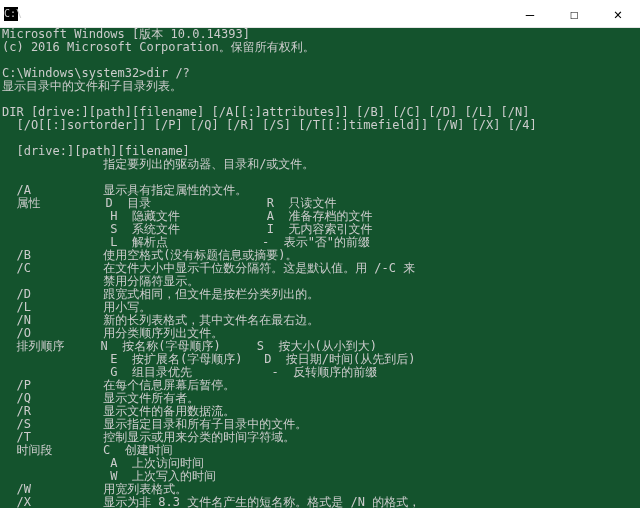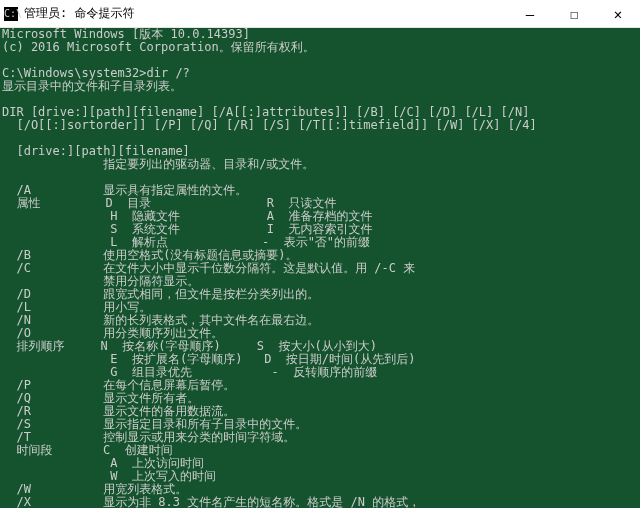--- a/index.html
+++ b/index.html
@@ -57,21 +57,20 @@
     overflow: hidden;
   }
   @keyframes blink { 50% { opacity:0; } }
 </style>
 </head>
 <body>
 
 <div class="titlebar">
   <div class="titlebar-left">
     <span class="titlebar-icon">C:\</span>
-    <span>管理员: 命令提示符</span>
   </div>
   <div class="titlebar-controls">
     <div class="ctrl">—</div>
     <div class="ctrl">☐</div>
     <div class="ctrl close">✕</div>
   </div>
 </div>
 
 <div class="terminal"><span>Microsoft Windows [版本 10.0.14393]</span>
 <span>(c) 2016 Microsoft Corporation。保留所有权利。</span>

